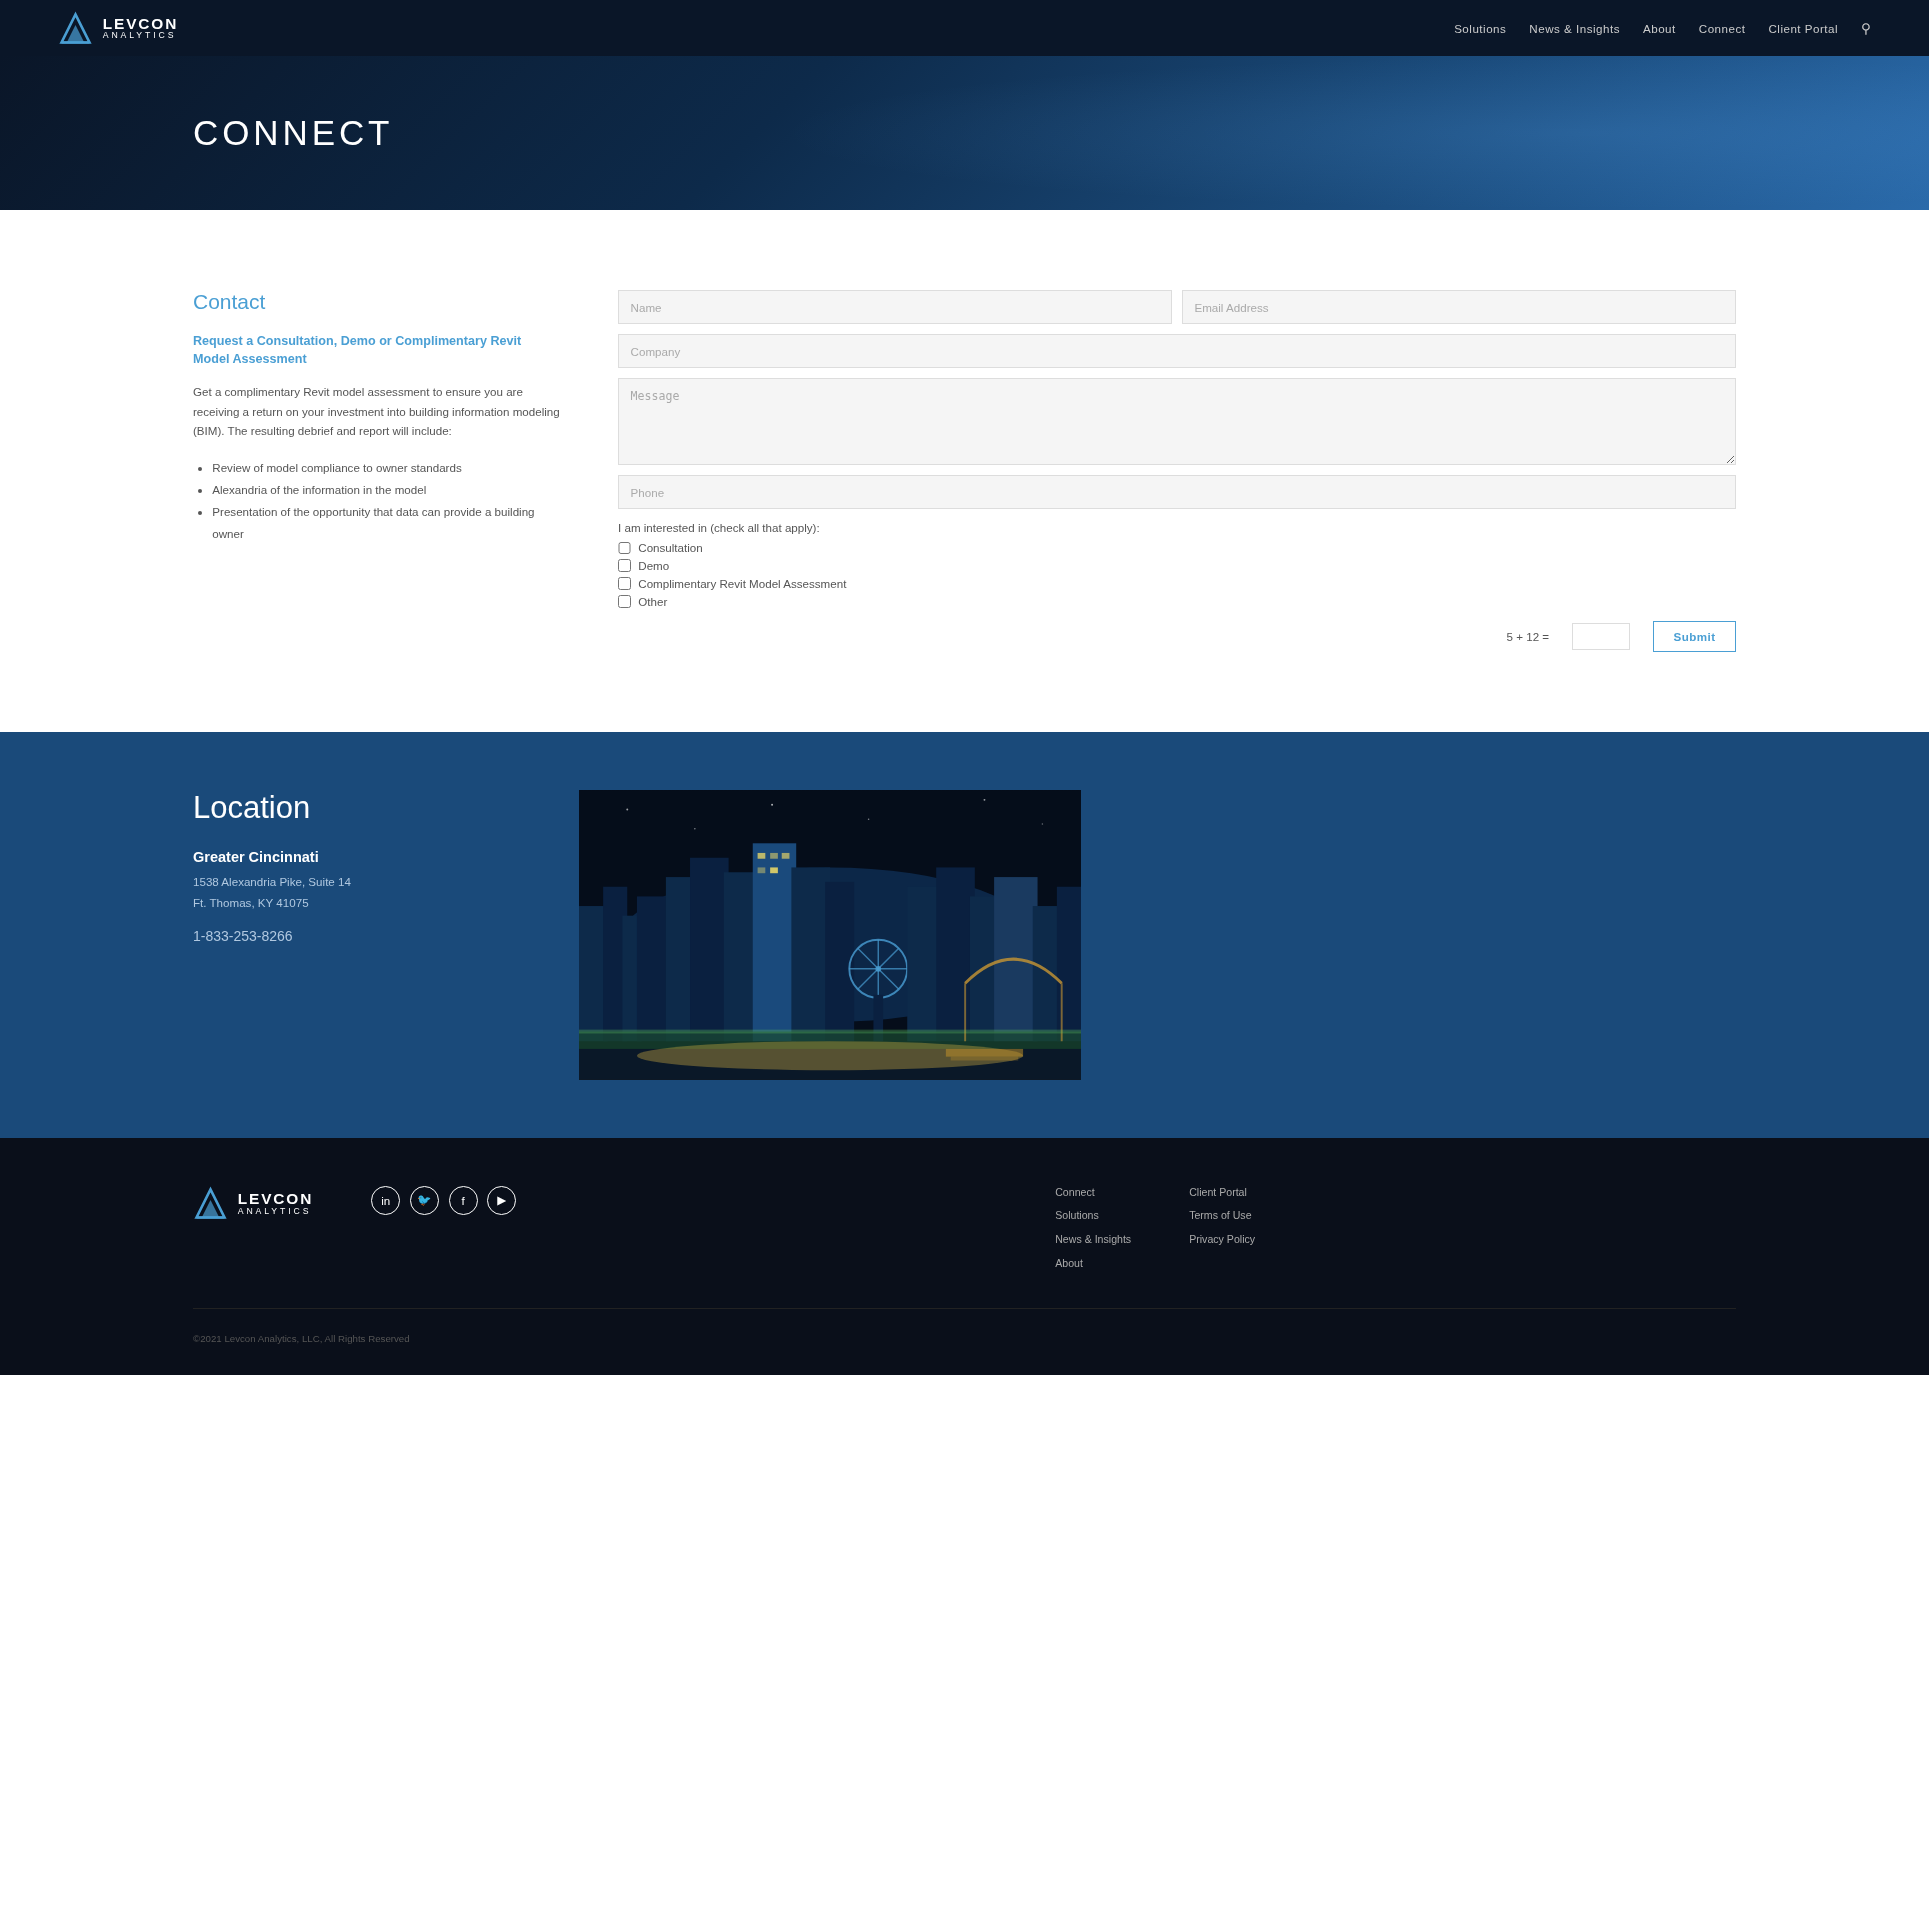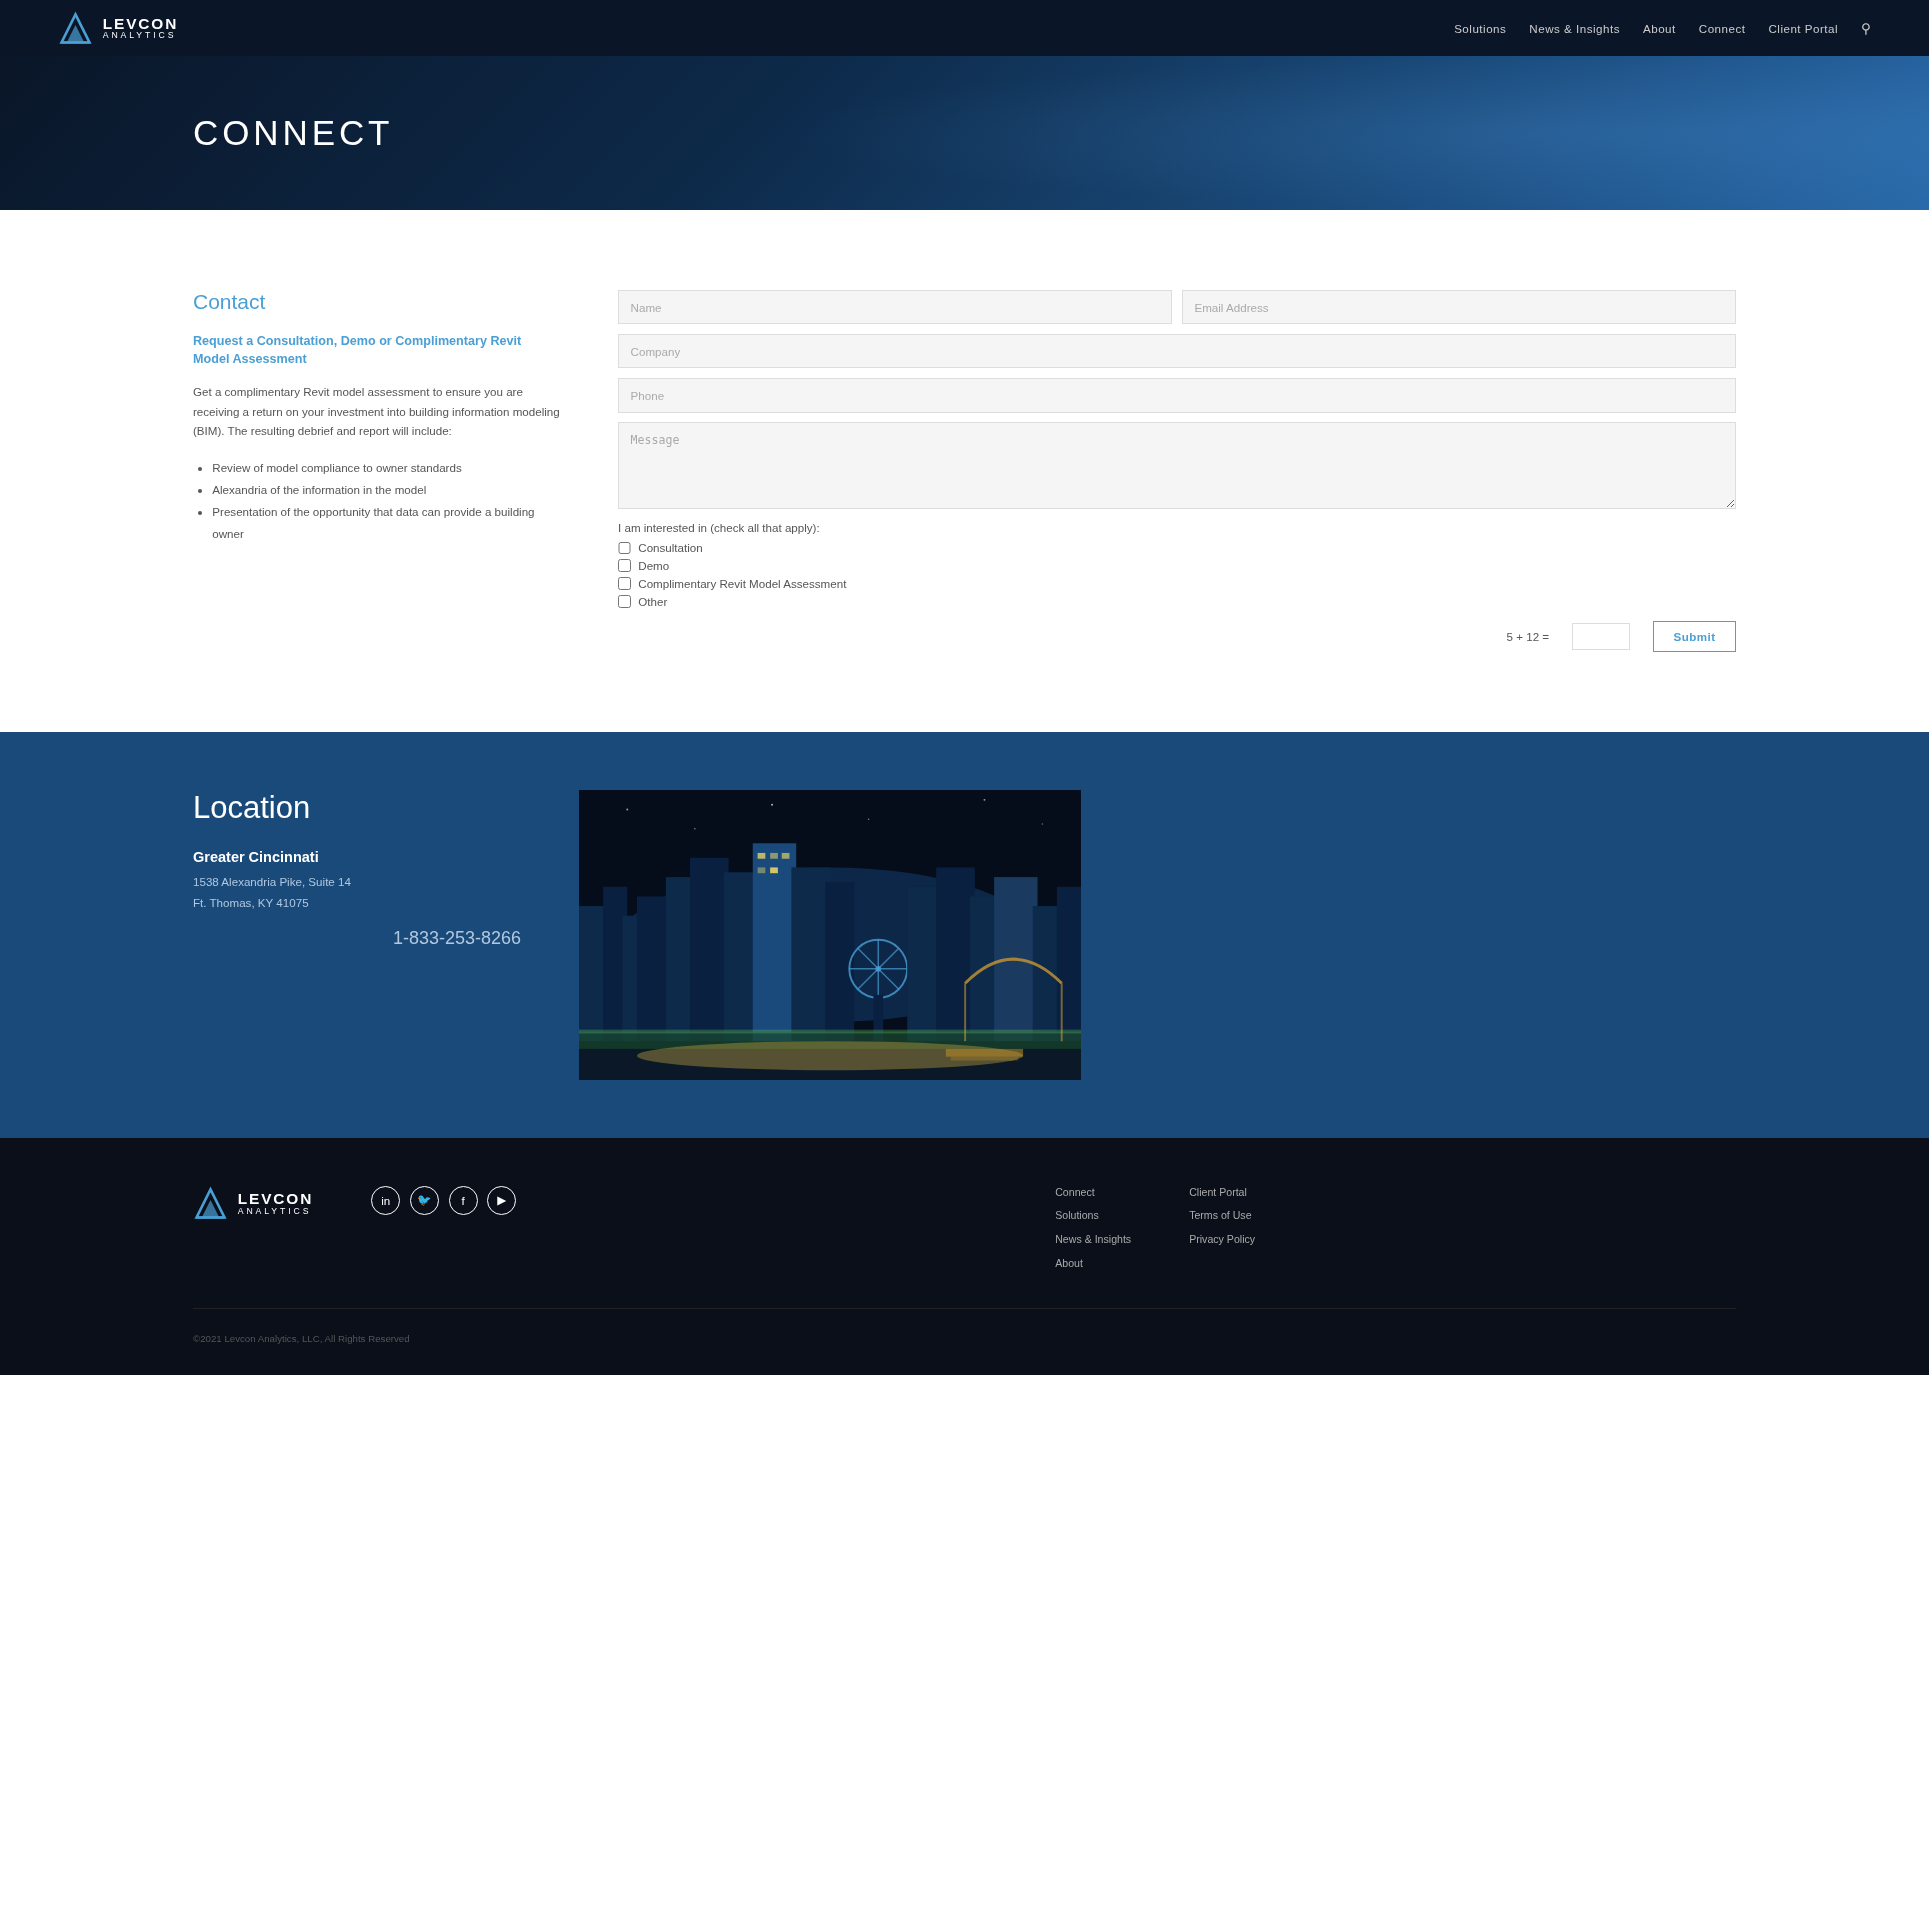--- a/index.html
+++ b/index.html
@@ -214,22 +214,21 @@
       margin-bottom: 7.7px;
     }
     .location-address {
       color: #b0c8e0;
       font-size: 11.6px;
       line-height: 1.8;
       margin-bottom: 13.5px;
     }
     .location-phone {
       color: #b0c8e0;
-      font-size: 18px;
-      text-align: right;
+      font-size: 14px;
     }
     .location-map {
       flex: 1.4;
       max-width: 502px;
     }
     .map-placeholder {
       width: 100%;
       height: 290px;
       background: linear-gradient(180deg, #0a0f1a 0%, #0d1f35 30%, #1a3a5c 50%, #2a5a8c 70%, #c8a840 85%, #8b6820 100%);
       position: relative;
@@ -341,24 +340,24 @@
 
   <div class="contact-right">
     <div class="form-row">
       <input class="form-input" type="text" placeholder="Name" style="">
       <input class="form-input" type="email" placeholder="Email Address" style="">
     </div>
     <div class="form-row">
       <input class="form-input" type="text" placeholder="Company" style="">
     </div>
     <div class="form-row">
+      <textarea class="form-input" placeholder="Message" style=""></textarea>
+    </div>
+    <div class="form-row">
       <input class="form-input" type="tel" placeholder="Phone" style="">
-    </div>
-    <div class="form-row">
-      <textarea class="form-input" placeholder="Message" style=""></textarea>
     </div>
 
     <p class="interest-label">I am interested in (check all that apply):</p>
 
     <div class="checkbox-item">
       <input type="checkbox" style="">
       <span>Consultation</span>
     </div>
     <div class="checkbox-item">
       <input type="checkbox" style="">

